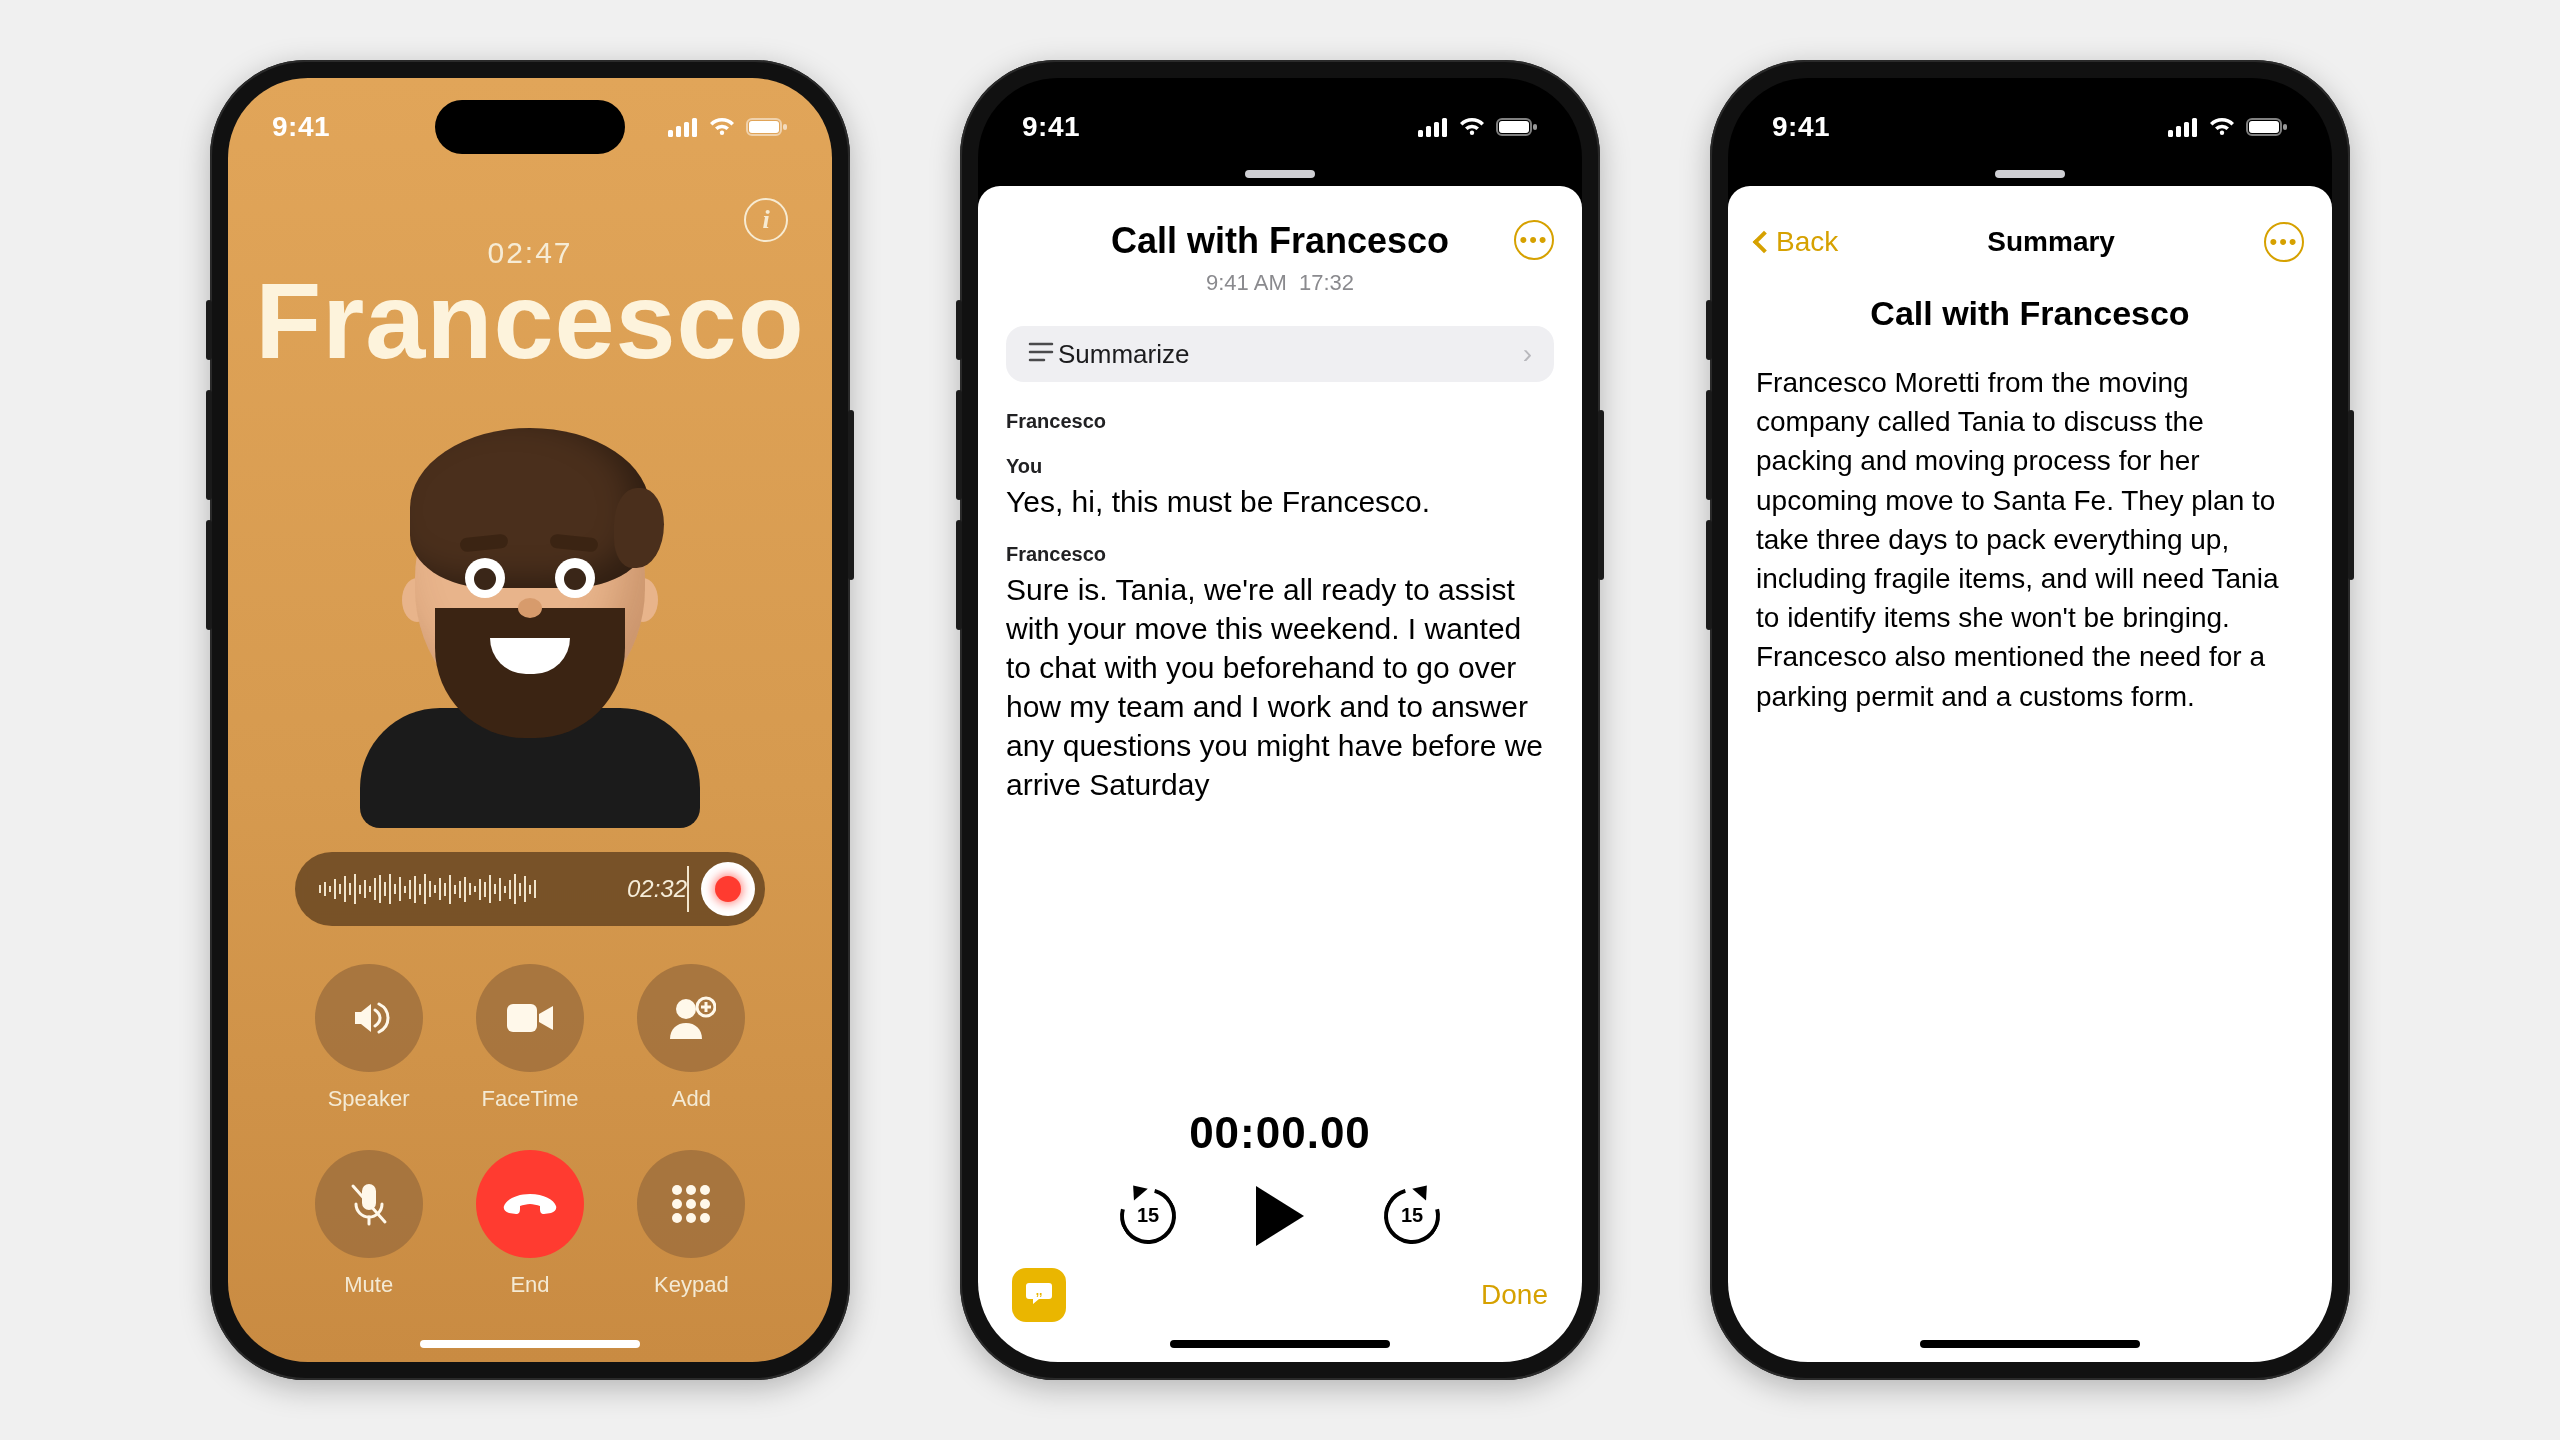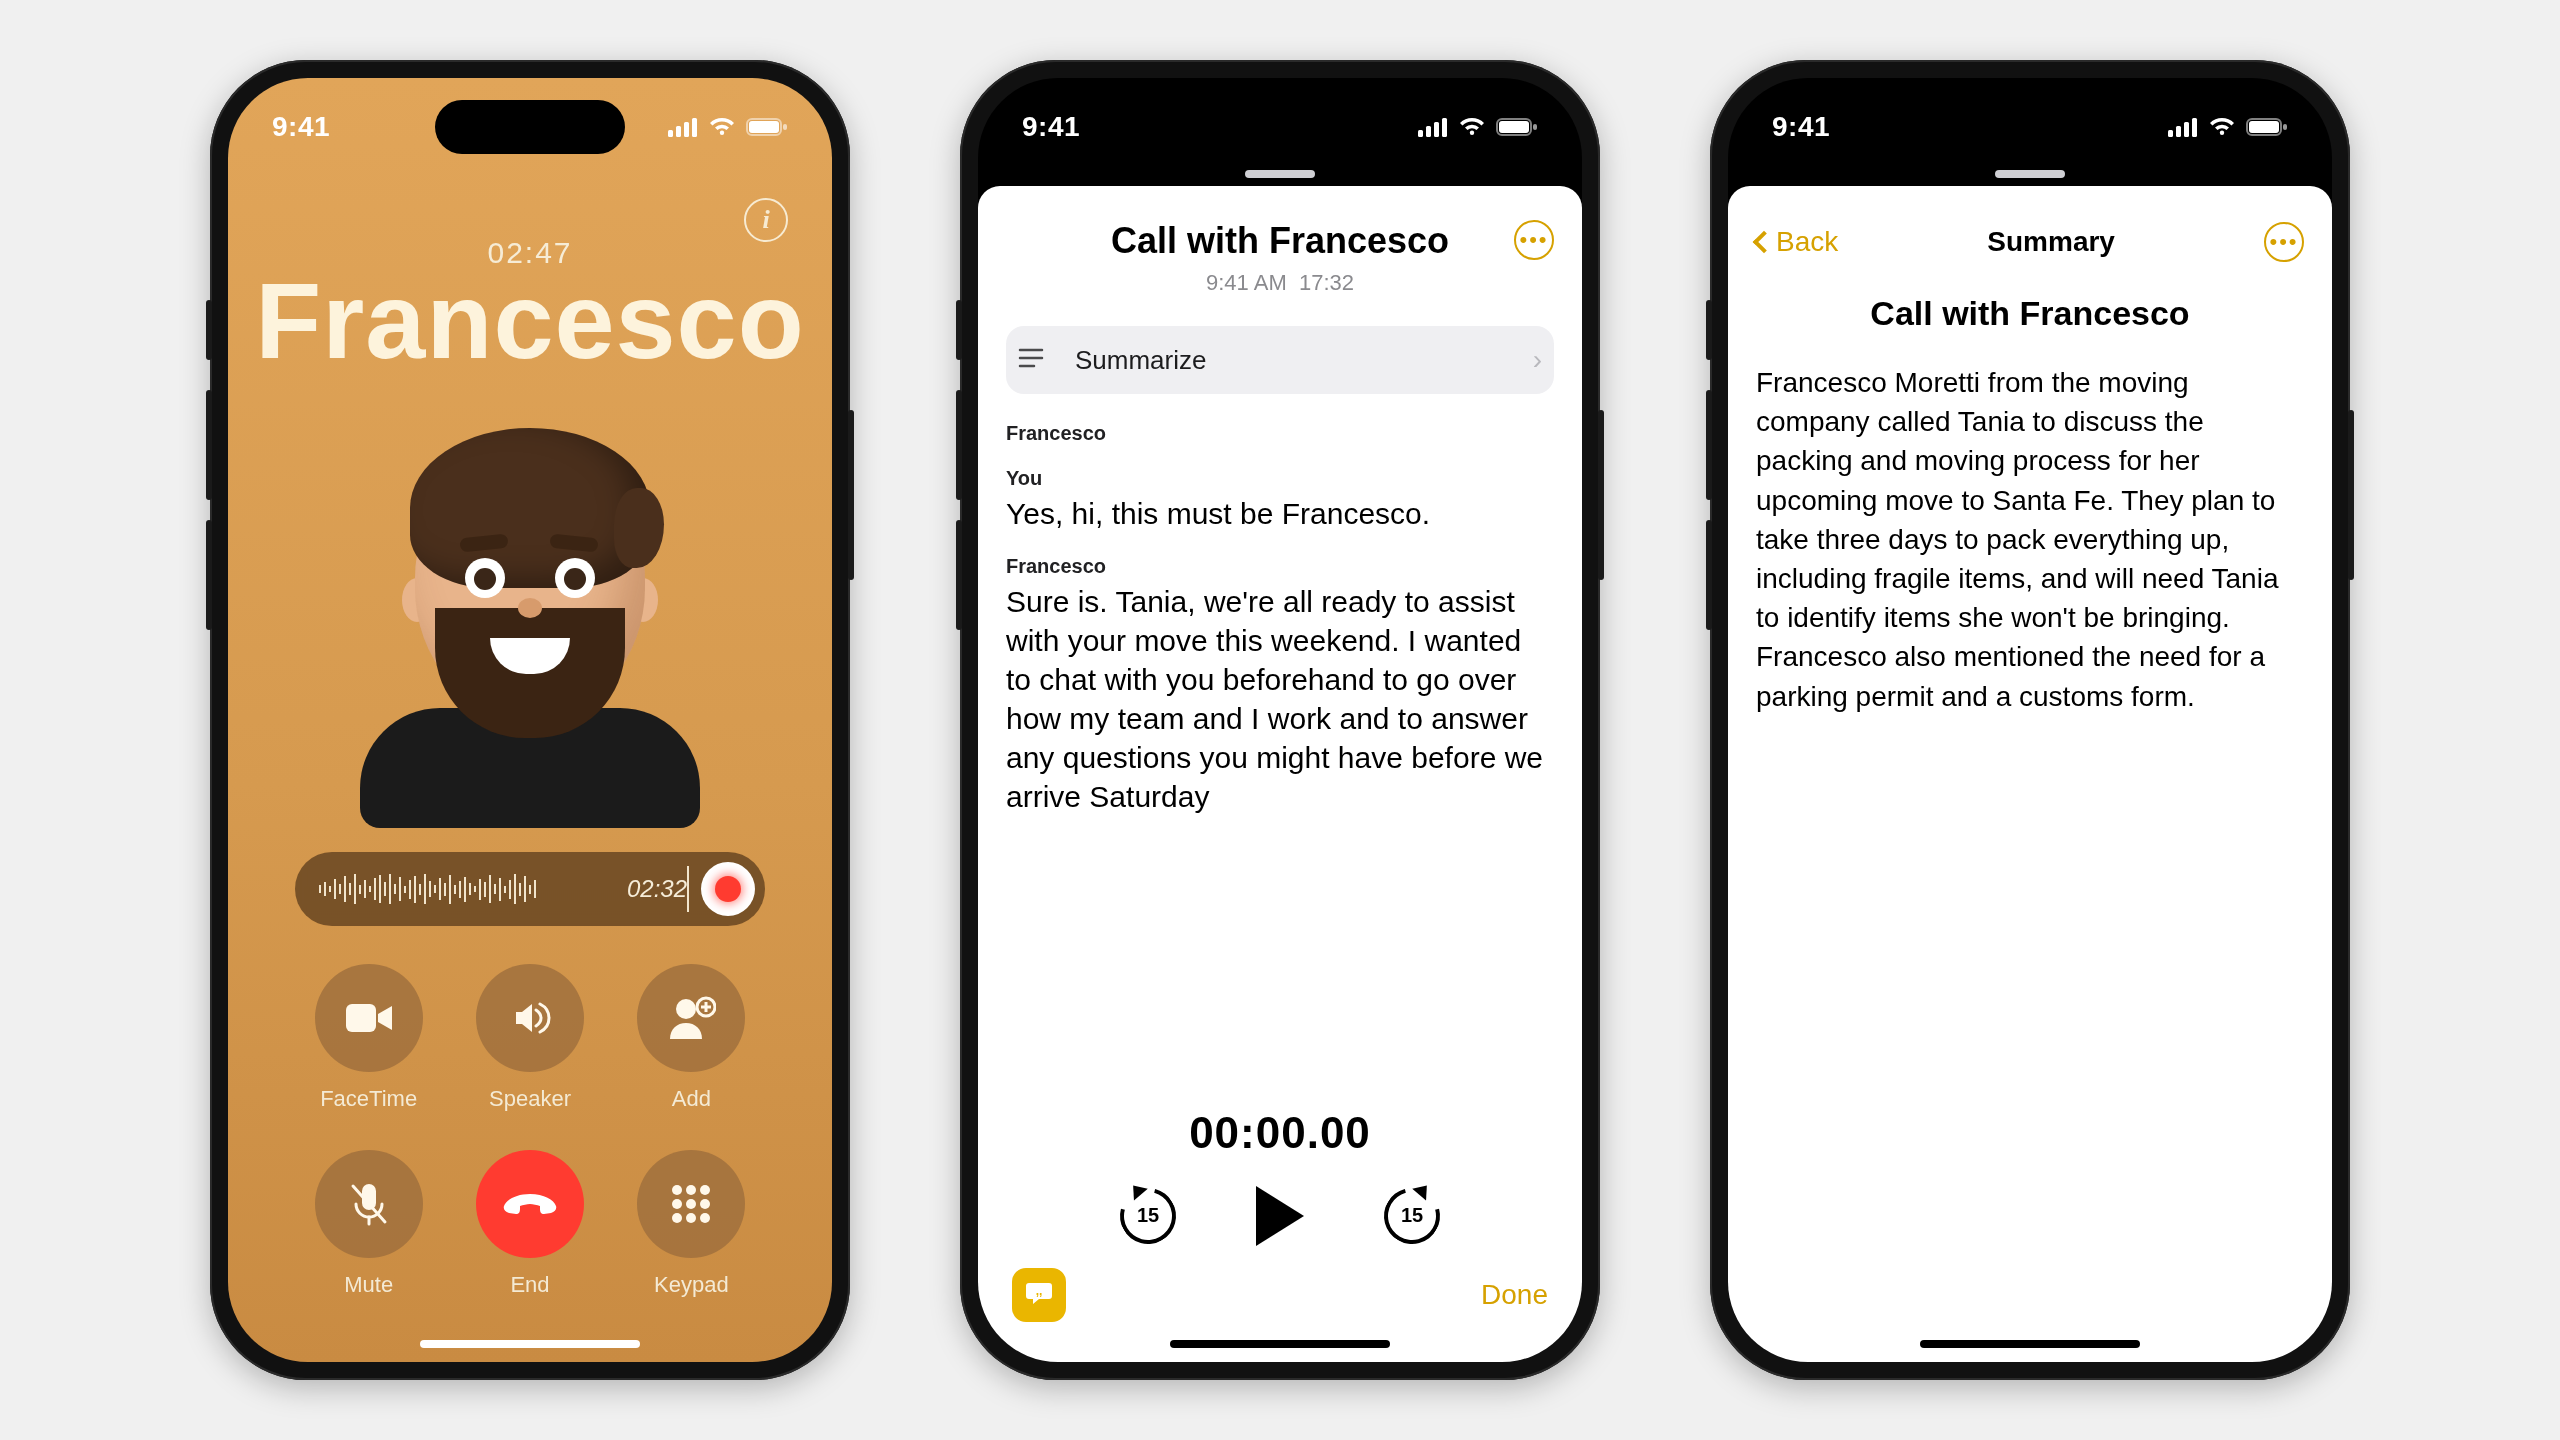--- a/index.html
+++ b/index.html
@@ -176,22 +176,22 @@
     padding:34px 28px 0; display:flex; flex-direction:column;
   }
   .sheet .title { text-align:center; font-size:36px; font-weight:700; }
   .sheet .subtitle { text-align:center; font-size:22px; color:#8a8a8e; margin-top:8px; }
   .sheet .more {
     position:absolute; top:34px; right:28px; width:40px; height:40px; border-radius:50%;
     border:2.5px solid #d6a100; color:#d6a100; display:flex; align-items:center; justify-content:center;
     font-size:22px; letter-spacing:2px;
   }
   .summarize-pill{
-    margin-top:30px; background:#efeff2; border-radius:18px; height:68px;
-    display:flex; align-items:center; padding:0 12px; gap:31px;
+    margin-top:30px; background:#efeff2; border-radius:18px; height:56px;
+    display:flex; align-items:center; padding:0 22px; gap:4px;
   }
   .summarize-pill .sicon{ color:#4a4a4c; }
   .summarize-pill .slabel{ font-size:26px; flex:1; color:#1c1c1e; }
   .summarize-pill .chev{ color:#b8b8bd; font-size:28px; }
 
   .transcript { margin-top:28px; overflow:hidden; flex:1; position:relative;}
   .tr-block { margin-bottom:22px; }
   .tr-block .speaker { font-size:20px; font-weight:700; color:#212123; margin-bottom:4px;}
   .tr-block .text { font-size:30px; line-height:1.3; }
   .tr-fade{
@@ -334,39 +334,39 @@
           <div class="rtime">02:32</div>
           <div class="rec-btn">
             <div class="dot"></div>
           </div>
         </div>
 
         <div class="call-grid">
           <div class="call-btn">
             <div class="circ">
                 <span>
-              <svg width="50" height="36" viewBox="0 0 50 36" fill="currentColor">
-                    <rect x="2" y="4" width="30" height="28" rx="6"></rect>
-                    <path d="M34 14l14-8v24l-14-8z"></path>
-                  </svg>
-            </span>
-              </div>
-            <div class="lbl">FaceTime</div>
-          </div>
-          <div class="call-btn">
-            <div class="circ">
-                <span>
               <svg width="48" height="48" viewBox="0 0 48 48" fill="currentColor">
                     <path d="M10 18h6l10-8v28l-10-8h-6z"></path>
                     <path d="M30 16c3 2 5 5 5 8s-2 6-5 8" fill="none" stroke="currentColor" stroke-width="3" stroke-linecap="round"></path>
                     <path d="M34 10c6 3 9 8 9 14s-3 11-9 14" fill="none" stroke="currentColor" stroke-width="3" stroke-linecap="round"></path>
                   </svg>
             </span>
               </div>
             <div class="lbl">Speaker</div>
+          </div>
+          <div class="call-btn">
+            <div class="circ">
+                <span>
+              <svg width="50" height="36" viewBox="0 0 50 36" fill="currentColor">
+                    <rect x="2" y="4" width="30" height="28" rx="6"></rect>
+                    <path d="M34 14l14-8v24l-14-8z"></path>
+                  </svg>
+            </span>
+              </div>
+            <div class="lbl">FaceTime</div>
           </div>
           <div class="call-btn">
             <div class="circ">
                 <span>
               <svg width="50" height="46" viewBox="0 0 50 46" fill="currentColor">
                     <circle cx="20" cy="14" r="10"></circle>
                     <path d="M4 44c0-10 7-16 16-16s16 6 16 16z"></path>
                     <circle cx="40" cy="12" r="9" fill="none" stroke="currentColor" stroke-width="3"></circle>
                     <path d="M40 7v10M35 12h10" stroke="currentColor" stroke-width="3"></path>
                   </svg>

